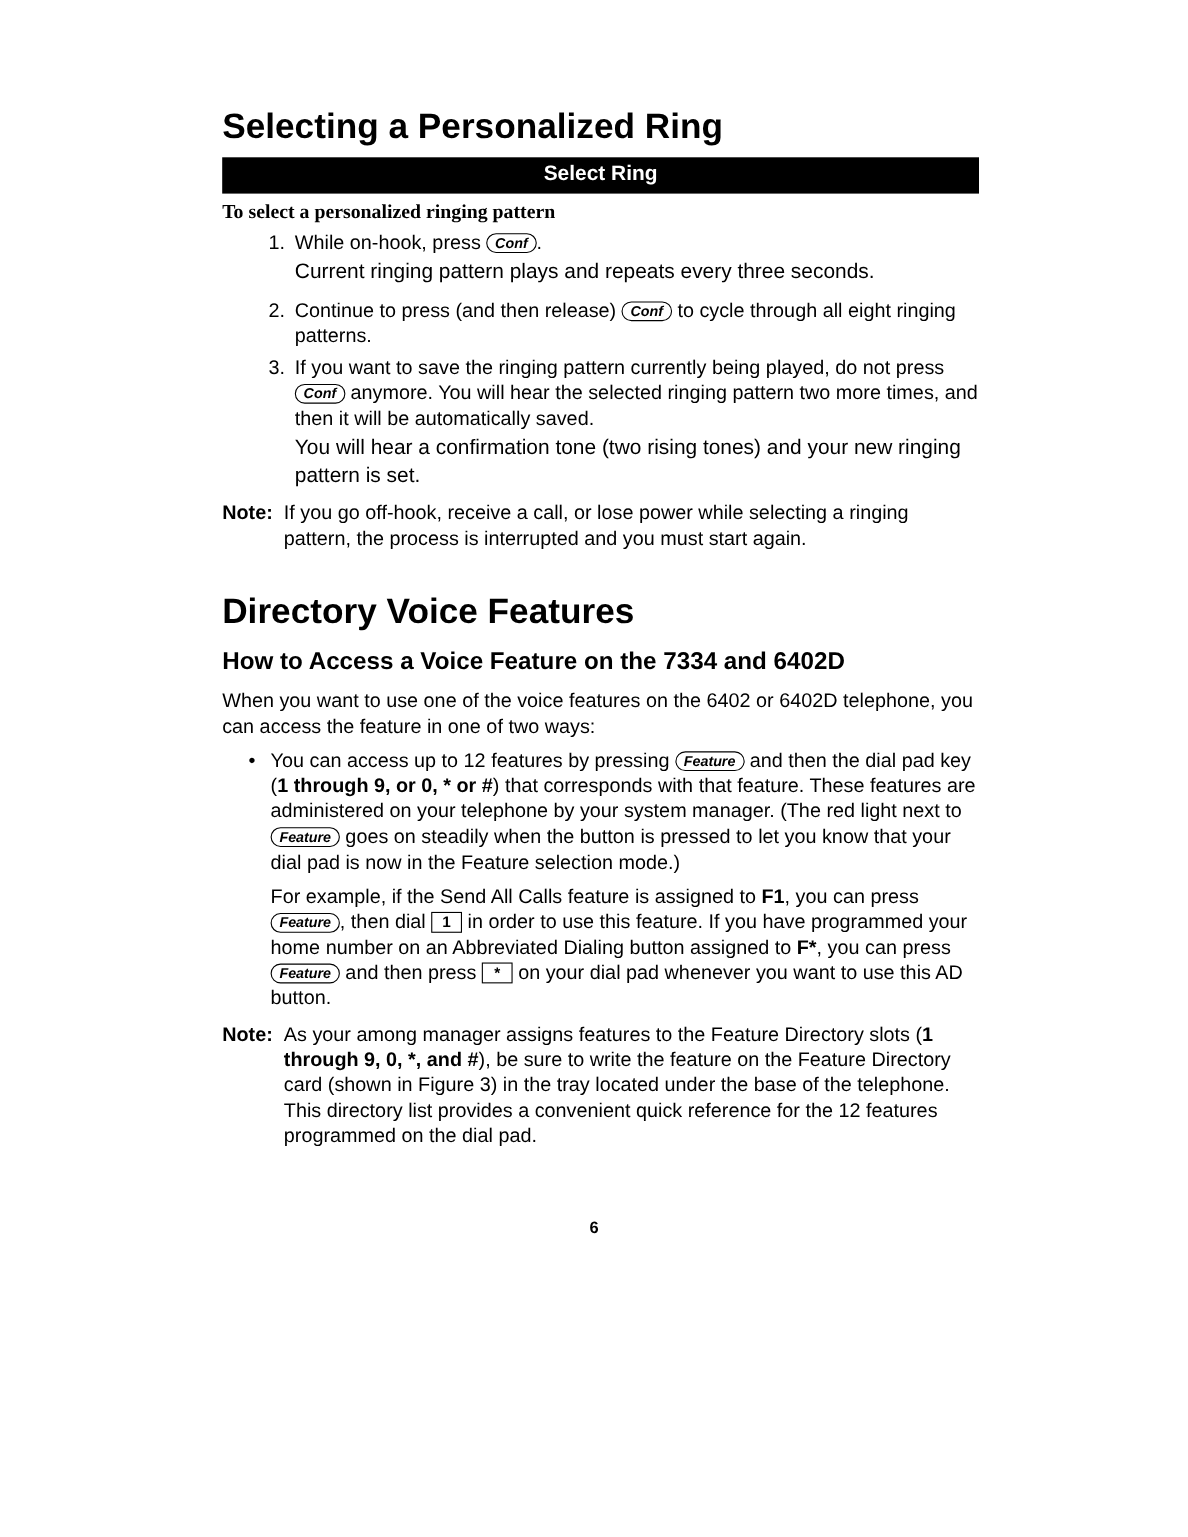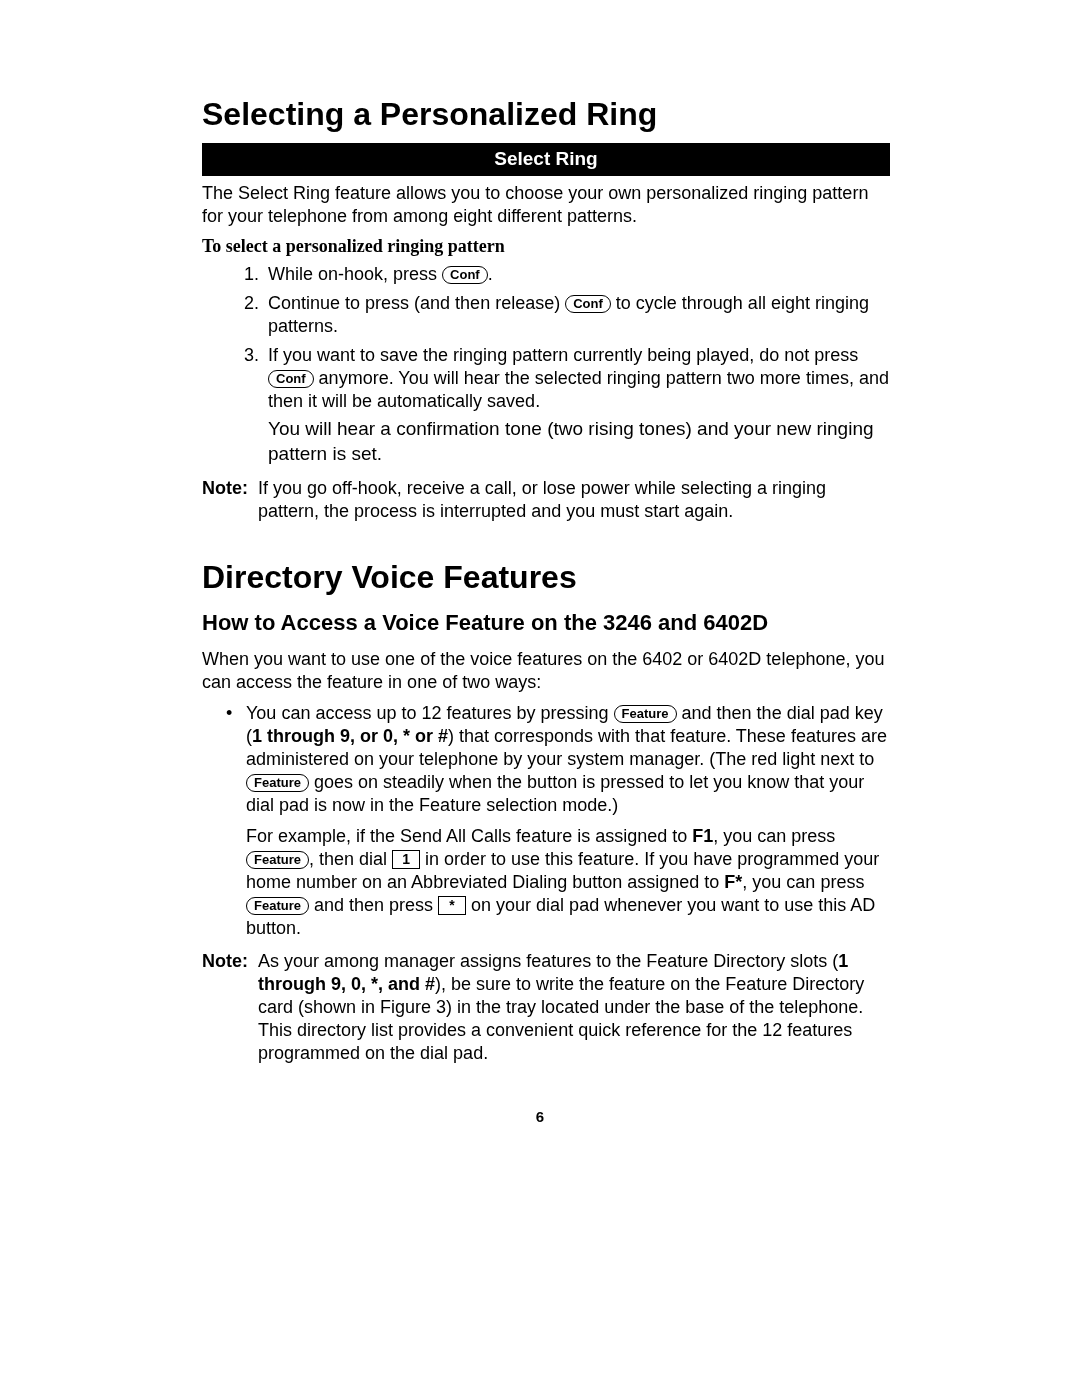--- a/index.html
+++ b/index.html
@@ -108,20 +108,21 @@
   .btn {
     display: inline-block;
     border: 1.5px solid #000;
     border-radius: 11px;
     padding: 0px 7px 1px 7px;
     font-size: 13px;
     font-weight: bold;
     line-height: 15px;
     vertical-align: 1px;
     background: #fff;
+    font-style: italic;
   }
   .key {
     display: inline-block;
     border: 1.5px solid #000;
     padding: 0 8px 1px 8px;
     font-size: 14px;
     font-weight: bold;
     line-height: 16px;
     vertical-align: 1px;
     background: #fff;
@@ -140,45 +141,45 @@
 </style>
 </head>
 <body>
 
 <div class="page">
 
   <h1 class="h1">Selecting a Personalized Ring</h1>
 
   <div class="bar">Select Ring</div>
 
-  <p class="body-text">The Select Ring feature allows you to choose your own personalized ringing pattern for your telephone from among eight different patterns.</p>
 
   <p class="sub-bold">To select a personalized ringing pattern</p>
 
   <ol class="steps">
     <li>
       <span>While on-hook, press </span><span class="btn">Conf</span><span>.</span>
+      <div class="result">Current ringing pattern plays and repeats every three seconds.</div>
     </li>
     <li>
       <span>Continue to press (and then release) </span><span class="btn">Conf</span><span> to cycle through all eight ringing patterns.</span>
     </li>
     <li>
       <span>If you want to save the ringing pattern currently being played, do not press </span><span class="btn">Conf</span><span> anymore. You will hear the selected ringing pattern two more times, and then it will be automatically saved.</span>
       <div class="result">You will hear a confirmation tone (two rising tones) and your new ringing pattern is set.</div>
     </li>
   </ol>
 
   <div class="note-row">
     <div class="note-label">Note:</div>
     <div class="note-body">If you go off-hook, receive a call, or lose power while selecting a ringing pattern, the process is interrupted and you must start again.</div>
   </div>
 
   <h1 class="h1b">Directory Voice Features</h1>
 
-  <h2 class="h2">How to Access a Voice Feature on the 3246 and 6402D</h2>
+  <h2 class="h2">How to Access a Voice Feature on the 7334 and 6402D</h2>
 
   <p class="body-text">When you want to use one of the voice features on the 6402 or 6402D telephone, you can access the feature in one of two ways:</p>
 
   <ul class="bullets">
     <li>
       <span>You can access up to 12 features by pressing </span><span class="btn">Feature</span><span> and then the dial pad key (</span><span class="bold">1 through 9, or 0, * or #</span><span>) that corresponds with that feature. These features are administered on your telephone by your system manager. (The red light next to </span><span class="btn">Feature</span><span> goes on steadily when the button is pressed to let you know that your dial pad is now in the Feature selection mode.)</span>
       <div style="height:8px"></div>
       <span>For example, if the Send All Calls feature is assigned to </span><span class="bold">F1</span><span>, you can press </span><span class="btn">Feature</span><span>, then dial </span><span class="key">1</span><span> in order to use this feature. If you have programmed your home number on an Abbreviated Dialing button assigned to </span><span class="bold">F*</span><span>, you can press </span><span class="btn">Feature</span><span> and then press </span><span class="key">*</span><span> on your dial pad whenever you want to use this AD button.</span>
     </li>
   </ul>

